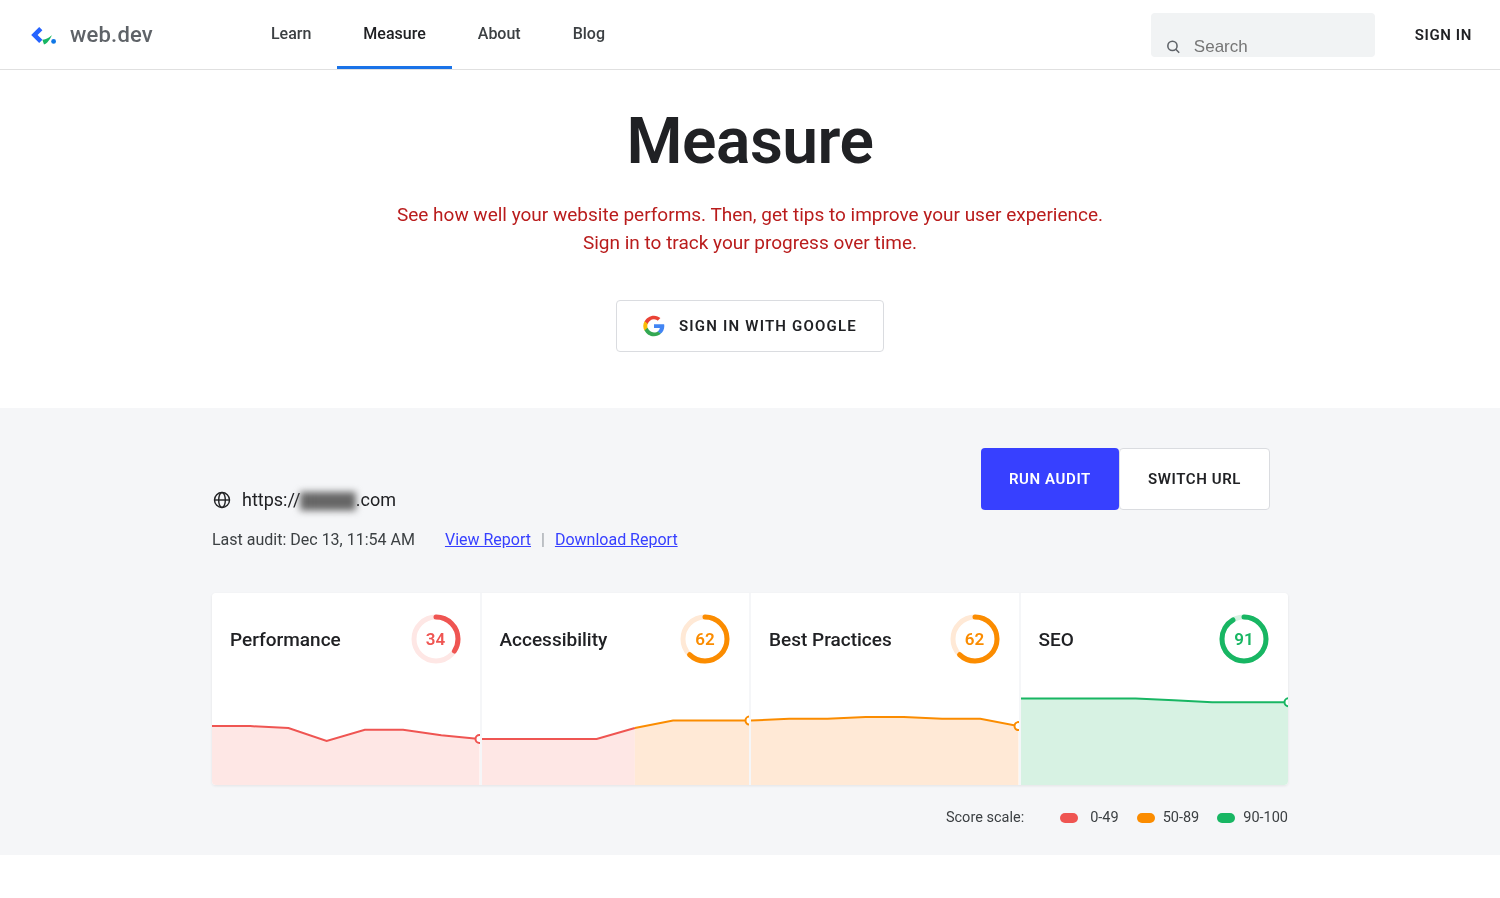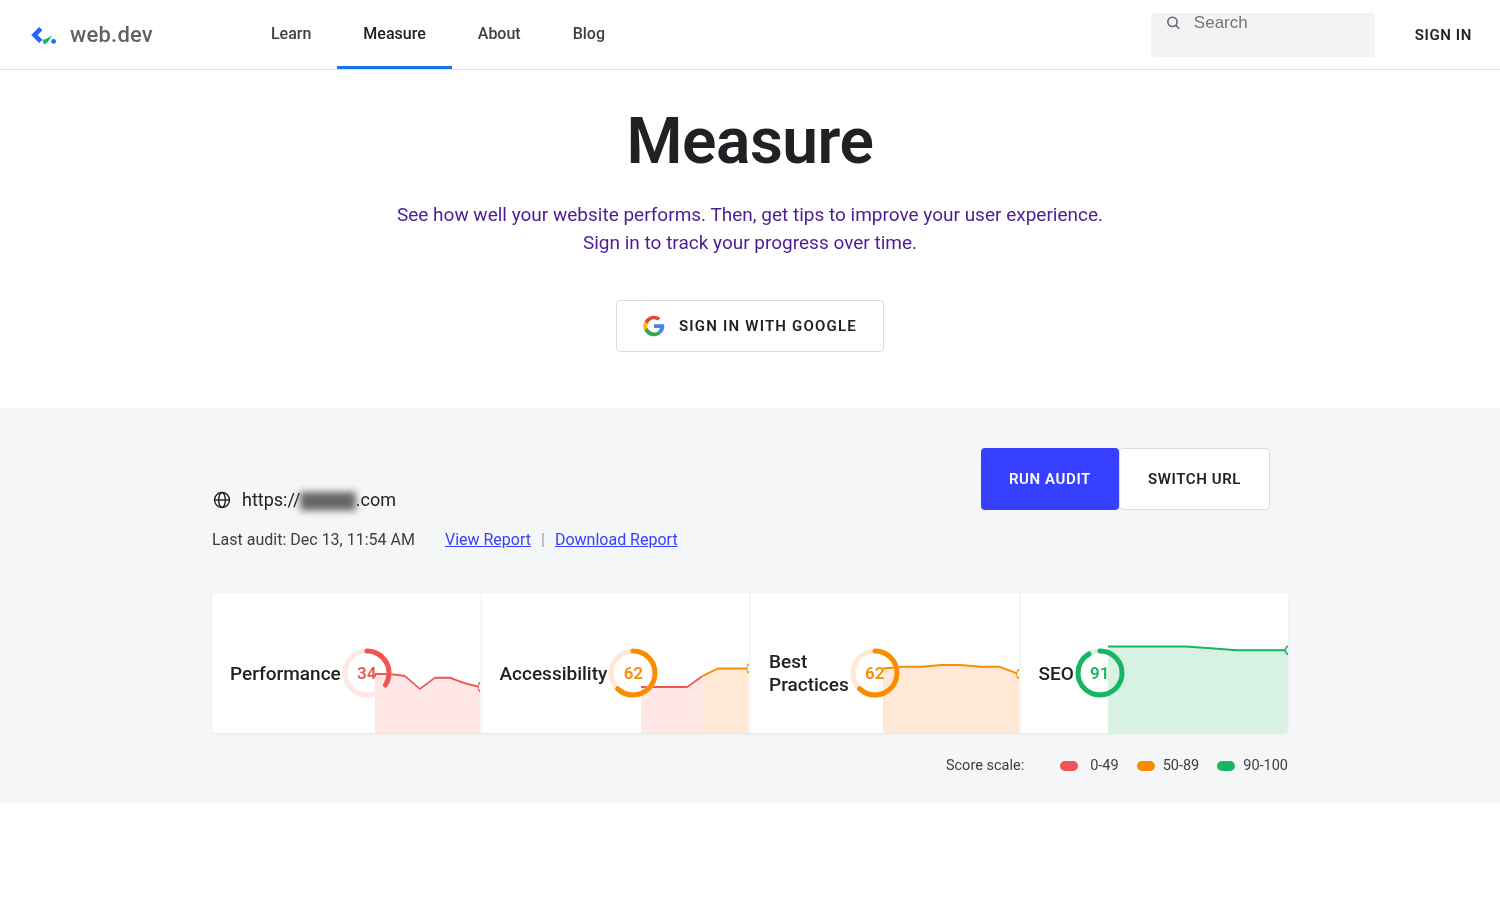--- a/index.html
+++ b/index.html
@@ -27,41 +27,41 @@
     padding: 0 26px;
     font-size: 16px;
     color: #3c4043;
     font-weight: 500;
     cursor: pointer;
     border-bottom: 3px solid transparent;
   }
   .nav-item.active { border-bottom-color: #1a73e8; color: #202124; }
   .spacer { flex: 1; }
   .search-box {
-    display: flex; align-items: flex-start;
+    display: flex; align-items: flex-end;
     background: #f1f3f4;
     height: 44px; width: 224px;
     border-radius: 4px;
     padding: 0 14px;
     gap: 12px;
   }
   .search-box input {
     border: none; background: transparent; outline: none;
     font-size: 17px; color: #5f6368; width: 100%;
   }
   .signin-link {
     font-size: 15px; font-weight: 600;
     letter-spacing: 0.6px;
     margin-left: 40px;
     cursor: pointer;
   }
   
   .hero { text-align: center; padding: 34px 0 56px 0; }
   .hero h1 { font-size: 64px; font-weight: 600; letter-spacing: -0.5px; }
-  .hero p { font-size: 19px; color: #4c1d95; margin-top: 22px; line-height: 1.45; }
+  .hero p { font-size: 19px; color: #b91c1c; margin-top: 22px; line-height: 1.45; }
   .google-btn {
     display: inline-flex; align-items: center; gap: 14px;
     border: 1px solid #dadce0; border-radius: 4px;
     padding: 14px 26px;
     font-size: 15px; font-weight: 600; letter-spacing: 1.2px;
     margin-top: 44px; cursor: pointer; text-align: right;
   }
   .google-btn svg { width: 22px; height: 22px; }
   
   .audit-section { background: #f5f6f8; padding: 40px 0 28px 0; }
@@ -82,21 +82,21 @@
     display: inline-flex; align-items: center; justify-content: center;
     border-radius: 4px; cursor: pointer;
   }
   .btn-outline { border: 1px solid #dadce0; background: #fff; color: #202124; margin-right: 18px; }
   .btn-primary { background: #3740ff; color: #fff; border: none; }
   .meta-row { margin-top: 20px; font-size: 16px; color: #3c4043; display: flex; align-items: center; gap: 10px; }
   .meta-row a { color: #3740ff; text-decoration: underline; cursor: pointer; }
   .meta-row .sep { color: #9aa0a6; }
   
   .cards { display: flex; gap: 2px; margin-top: 44px; box-shadow: 0 1px 3px rgba(0,0,0,0.08); border-radius: 4px; overflow: hidden; }
-  .card { flex: 1; background: #fff; padding: 20px 18px 0 18px; display: flex; flex-direction: row; }
+  .card { flex: 1; background: #fff; padding: 20px 18px 0 18px; display: flex; flex-direction: column; }
   .card-head { display: flex; align-items: center; justify-content: space-between; }
   .card-title { font-size: 19px; font-weight: 500; }
   .score-ring { position: relative; width: 52px; height: 52px; }
   .score-ring svg { transform: rotate(-90deg); }
   .score-val { position: absolute; inset: 0; display: flex; align-items: center; justify-content: center; font-size: 17px; font-weight: 600; }
   .mini-chart { height: 100px; margin: 20px -18px 0 -18px; }
   
   .legend { display: flex; justify-content: flex-end; align-items: center; gap: 18px; margin-top: 24px; font-size: 14.5px; color: #3c4043; }
   .legend-pill { display: inline-flex; align-items: center; gap: 8px; }
   .swatch { width: 18px; height: 10px; border-radius: 5px; display: inline-block; }

